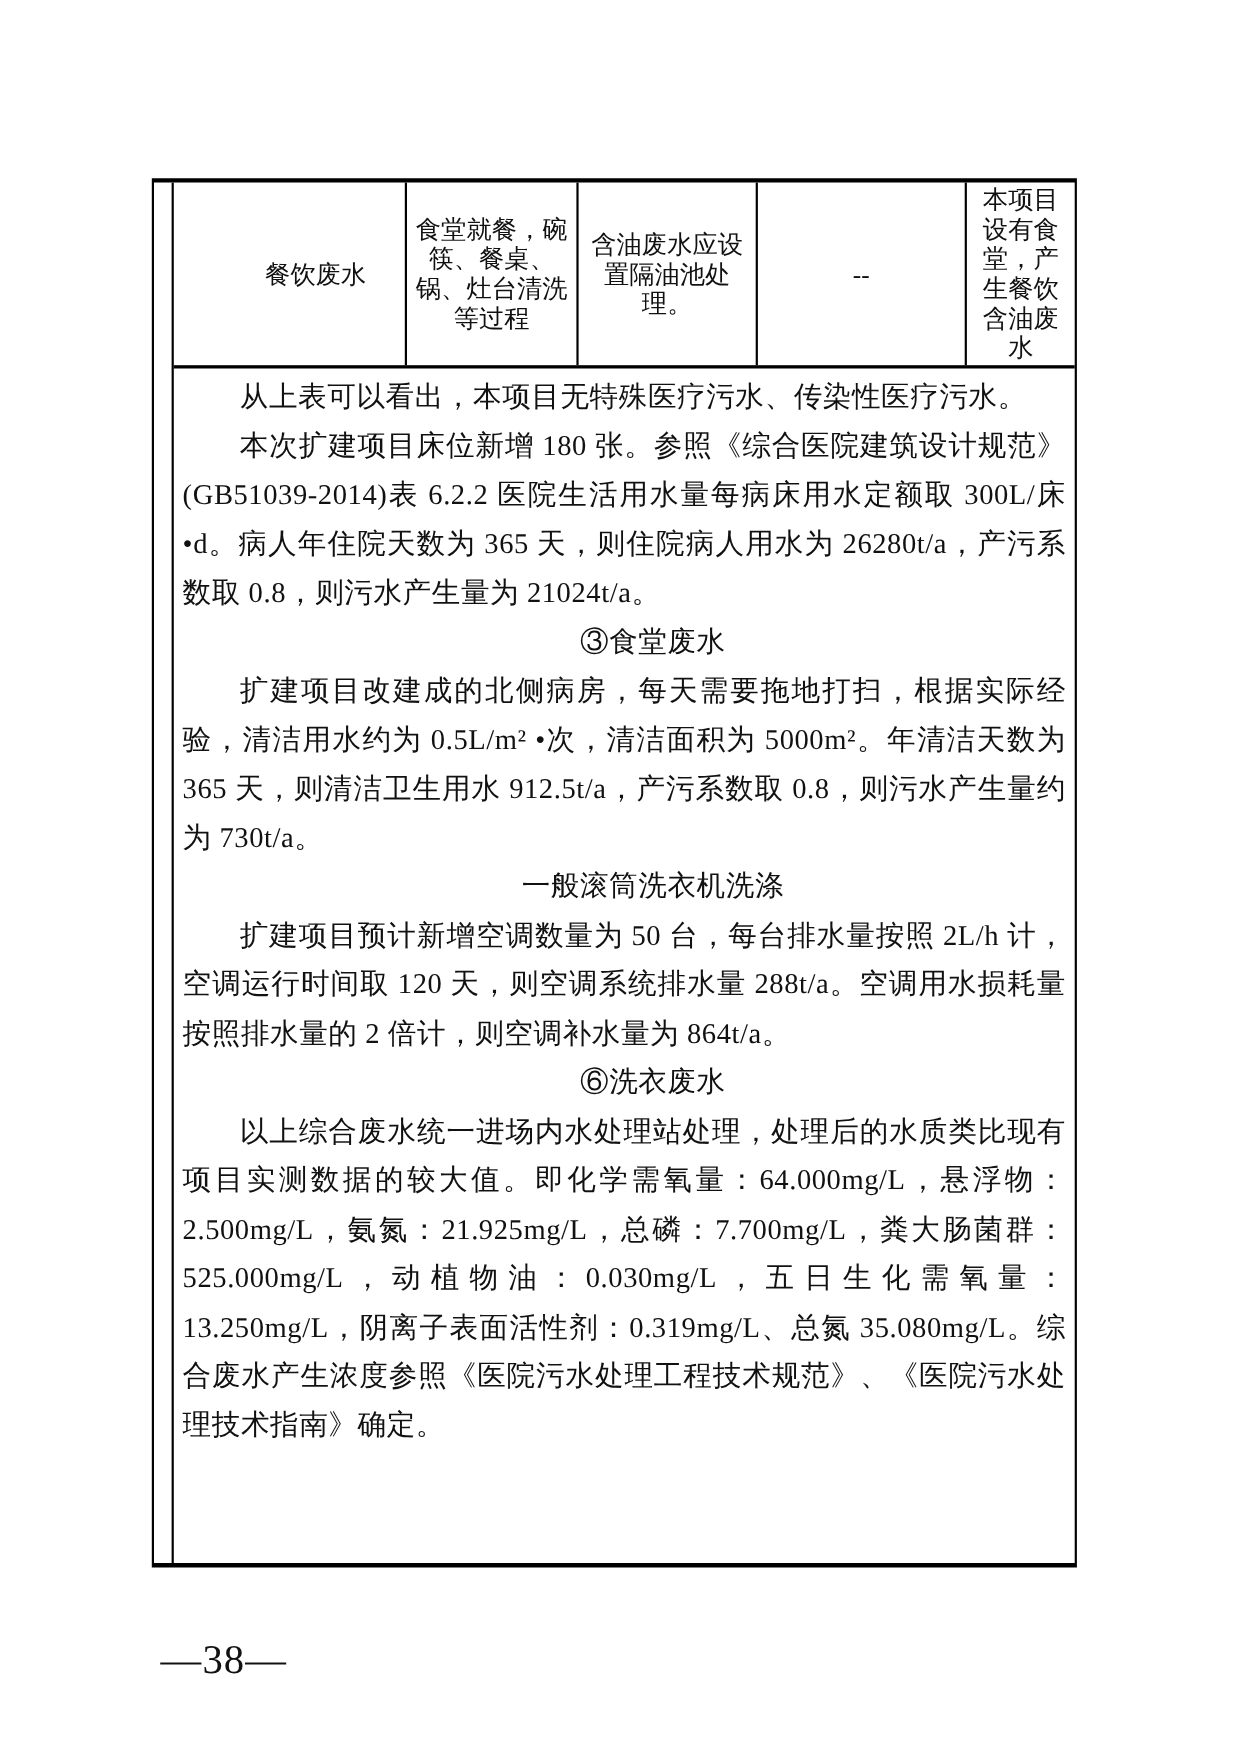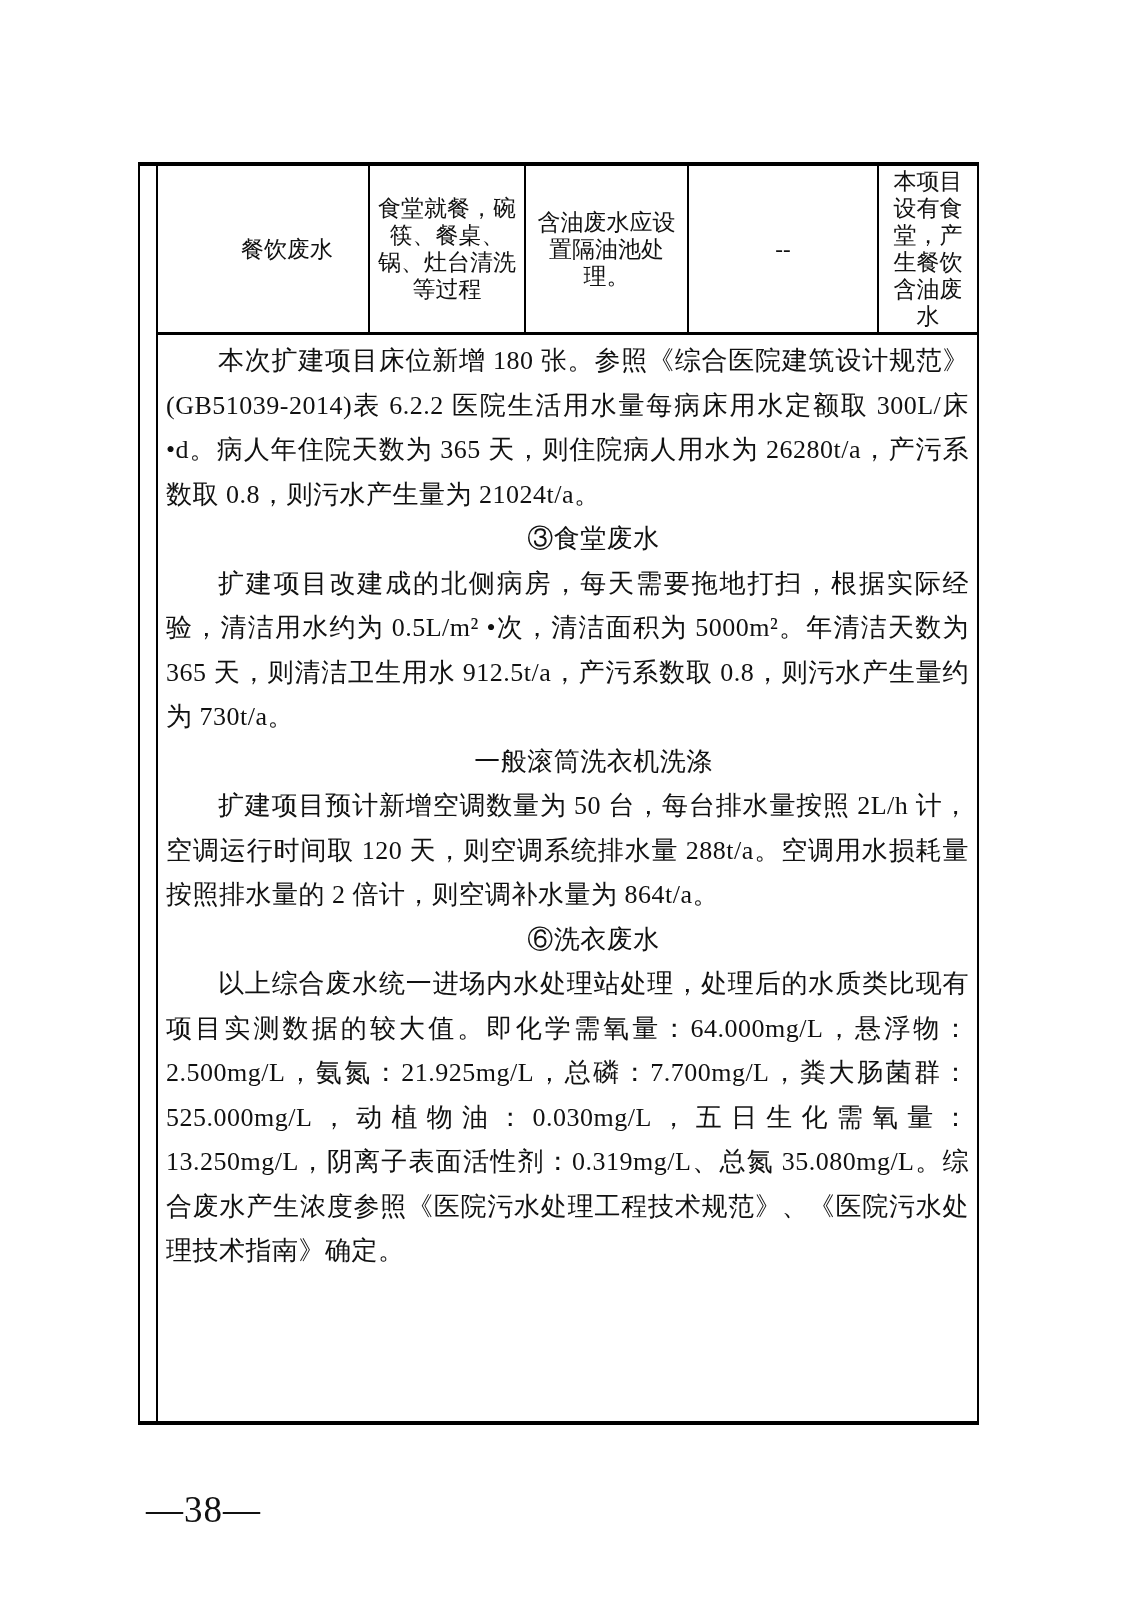--- a/index.html
+++ b/index.html
@@ -72,20 +72,21 @@
   <div class="gutter"></div>
   <div class="content">
     <div class="tbl-row">
         <div class="cell c0">餐饮废水</div>
         <div class="cell c1">食堂就餐，碗筷、餐桌、锅、灶台清洗等过程</div>
         <div class="cell c2">含油废水应设置隔油池处理。</div>
         <div class="cell c3">--</div>
         <div class="cell c4">本项目设有食堂，产生餐饮含油废水</div>
       </div>
     <div class="body-text">
+        <p class="para normal">从上表可以看出，本项目无特殊医疗污水、传染性医疗污水。</p>
         <p class="para normal">本次扩建项目床位新增 180 张。参照《综合医院建筑设计规范》(GB51039-2014)表 6.2.2 医院生活用水量每病床用水定额取 300L/床 •d。病人年住院天数为 365 天，则住院病人用水为 26280t/a，产污系数取 0.8，则污水产生量为 21024t/a。</p>
         <p class="para heading">③食堂废水</p>
         <p class="para normal">扩建项目改建成的北侧病房，每天需要拖地打扫，根据实际经验，清洁用水约为 0.5L/m² •次，清洁面积为 5000m²。年清洁天数为 365 天，则清洁卫生用水 912.5t/a，产污系数取 0.8，则污水产生量约为 730t/a。</p>
         <p class="para heading">一般滚筒洗衣机洗涤</p>
         <p class="para normal">扩建项目预计新增空调数量为 50 台，每台排水量按照 2L/h 计，空调运行时间取 120 天，则空调系统排水量 288t/a。空调用水损耗量按照排水量的 2 倍计，则空调补水量为 864t/a。</p>
         <p class="para heading">⑥洗衣废水</p>
         <p class="para normal">以上综合废水统一进场内水处理站处理，处理后的水质类比现有项目实测数据的较大值。即化学需氧量：64.000mg/L，悬浮物：2.500mg/L，氨氮：21.925mg/L，总磷：7.700mg/L，粪大肠菌群：525.000mg/L，动植物油：0.030mg/L，五日生化需氧量：13.250mg/L，阴离子表面活性剂：0.319mg/L、总氮 35.080mg/L。综合废水产生浓度参照《医院污水处理工程技术规范》、《医院污水处理技术指南》确定。</p>
       </div>
   </div>
 </div>

